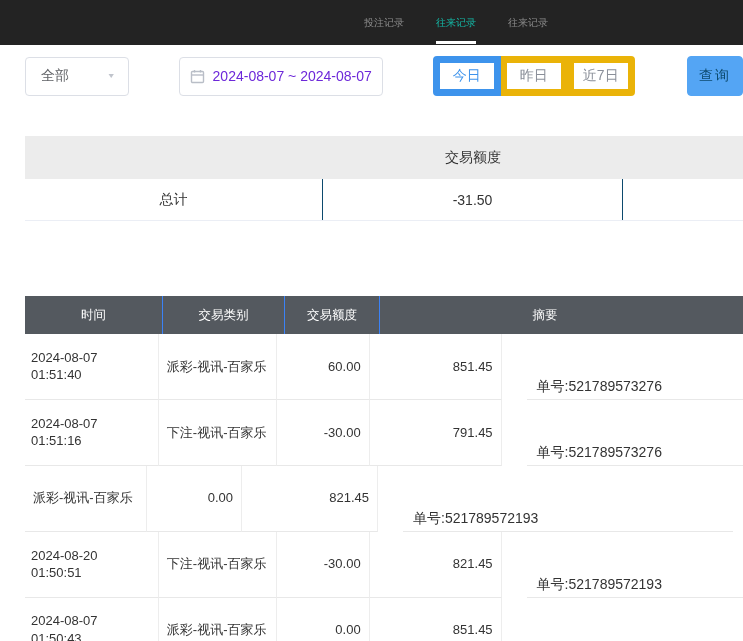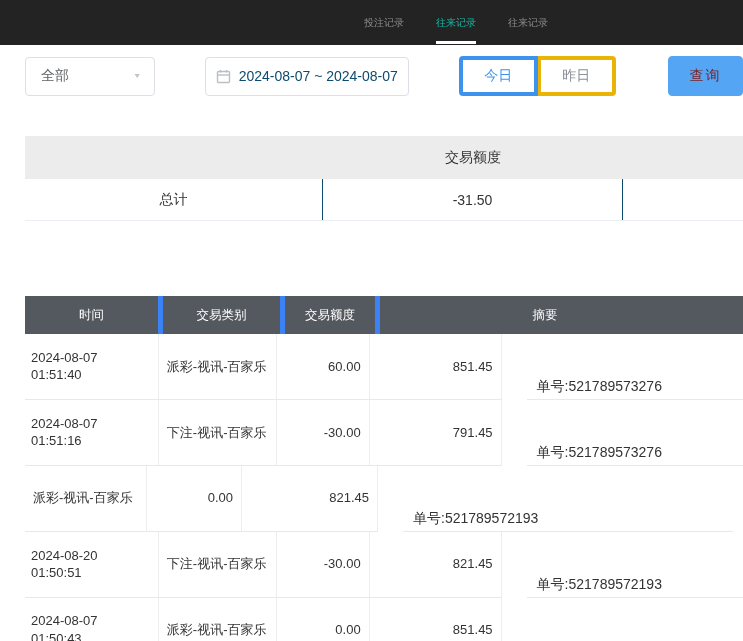--- a/index.html
+++ b/index.html
@@ -14,46 +14,46 @@
   .tab.active { color:#14b8a6; }
   .tab.active::after { content:""; position:absolute; left:0; right:0; bottom:1px; height:3px; background:#ffffff; }
 
   
   .filters { display:flex; align-items:center; margin:11px 0 0 25px; height:40px;gap:40px; }
   .select { width:150px; height:39px; border:1px solid #dcdfe6; border-radius:4px; background:#fff;
     display:flex; align-items:center; padding:0 12px 0 15px; font-size:14px; color:#606266; cursor:pointer; }
   .select .sel-value { flex:1; }
   .chevron { font-size:9px; color:#c0c4cc; transform:scaleY(0.8); }
   .datebox { width:230px; height:39px; border:1px solid #dcdfe6; border-radius:4px; background:#fff;
-    display:flex; align-items:center; margin-left:10px; padding:0 10px; font-size:14px; color:#0c4a6e; cursor:pointer; }
+    display:flex; align-items:center; margin-left:10px; padding:0 10px; font-size:14px; color:#6d28d9; cursor:pointer; }
   .datebox .cal { display:flex; align-items:center; margin-right:8px; }
   .datebox .date-value { flex:1; text-align:center; white-space:nowrap; }
   .btn-group { display:flex; margin-left:10px; }
-  .qbtn { width:79px; height:40px; background:#fff; border:4px solid #eab308; font-size:14px; color:#8a8f99;
+  .qbtn { width:68px; height:40px; background:#fff; border:7px solid #eab308; font-size:14px; color:#8a8f99;
     display:flex; align-items:center; justify-content:center; cursor:pointer; margin-left:-1px; position:relative; }
   .qbtn:first-child { border-radius:4px 0 0 4px; margin-left:0; }
   .qbtn:last-child { border-radius:0 4px 4px 0; }
   .qbtn.active { color:#3d93ec; border-color:#3d93ec; z-index:2; }
   .query-btn { width:90px; height:40px; margin-left:12px; background:#54a5f4; border:1px solid #54a5f4;
-    border-radius:4px; color:#7f1d1d; font-size:14px; display:flex; align-items:center; justify-content:center;
+    border-radius:4px; color:#0c4a6e; font-size:14px; display:flex; align-items:center; justify-content:center;
     cursor:pointer; letter-spacing:2px; }
 
   
   .summary { width:898px; margin:40px 0 0 25px; font-size:14px; color:#333; }
   .sum-head { display:flex; background:#ececec; height:43px; }
   .sum-head .sc { display:flex; align-items:center; justify-content:center; overflow:hidden; }
   .sum-row { display:flex; background:#fff; height:42px; border-bottom:1px solid #ebeef5; }
   .sum-row .sc { display:flex; align-items:center; justify-content:center; border-right:1px solid #0c4a6e; }
   .sum-row .sc:last-child { border-right:none; }
   .sc.c1 { width:298px; } .sc.c2 { width:300px; } .sc.c3 { width:300px; }
 
   
   .records { width:821px; margin:75px 0 0 25px; }
   .thead { display:flex; background:#54595f; height:38px; color:#fff; font-size:12.5px; }
-  .thead .th { display:flex; align-items:center; justify-content:center; border-right:5px solid #3b82f6; overflow:hidden; }
+  .thead .th { display:flex; align-items:center; justify-content:center; border-right:1px solid #3b82f6; overflow:hidden; }
   .thead .th:last-child { border-right:none; }
   .trow { display:flex; min-height:38px; background:#fff; font-size:13px; color:#333; }
   .trow .td { display:flex; align-items:center; border-right:1px solid #ededed; border-bottom:1px solid #e8e8e8;
     padding:3px 8px; line-height:1.35; }
   .trow .td:last-child { border-right:none; }
   .w-time { width:138px; } .w-type { width:122px; } .w-amt { width:95px; } .w-bal { width:136px; } .w-sum { width:330px; }
   .td.time { padding-left:6px; }
   .td.amount, .td.balance { justify-content:flex-end; }
   .td.summary { padding-left:10px; }
 </style>
@@ -82,20 +82,21 @@
           <line x1="4.5" y1="1" x2="4.5" y2="3.5" stroke="#b9bec7" stroke-width="1.4"></line>
           <line x1="10.5" y1="1" x2="10.5" y2="3.5" stroke="#b9bec7" stroke-width="1.4"></line>
         </svg>
       </span>
       <span class="date-value">2024-08-07 ~ 2024-08-07</span>
     </div>
 
     <div class="btn-group">
       <div class="qbtn active">今日</div>
       <div class="qbtn">昨日</div>
+      <div class="qbtn">近7日</div>
     </div>
 
     <div class="query-btn">查询</div>
   </div>
 
   <div class="summary">
     <div class="sum-head">
       <div class="sc c1"></div>
       <div class="sc c2">交易额度</div>
       <div class="sc c3"></div>

